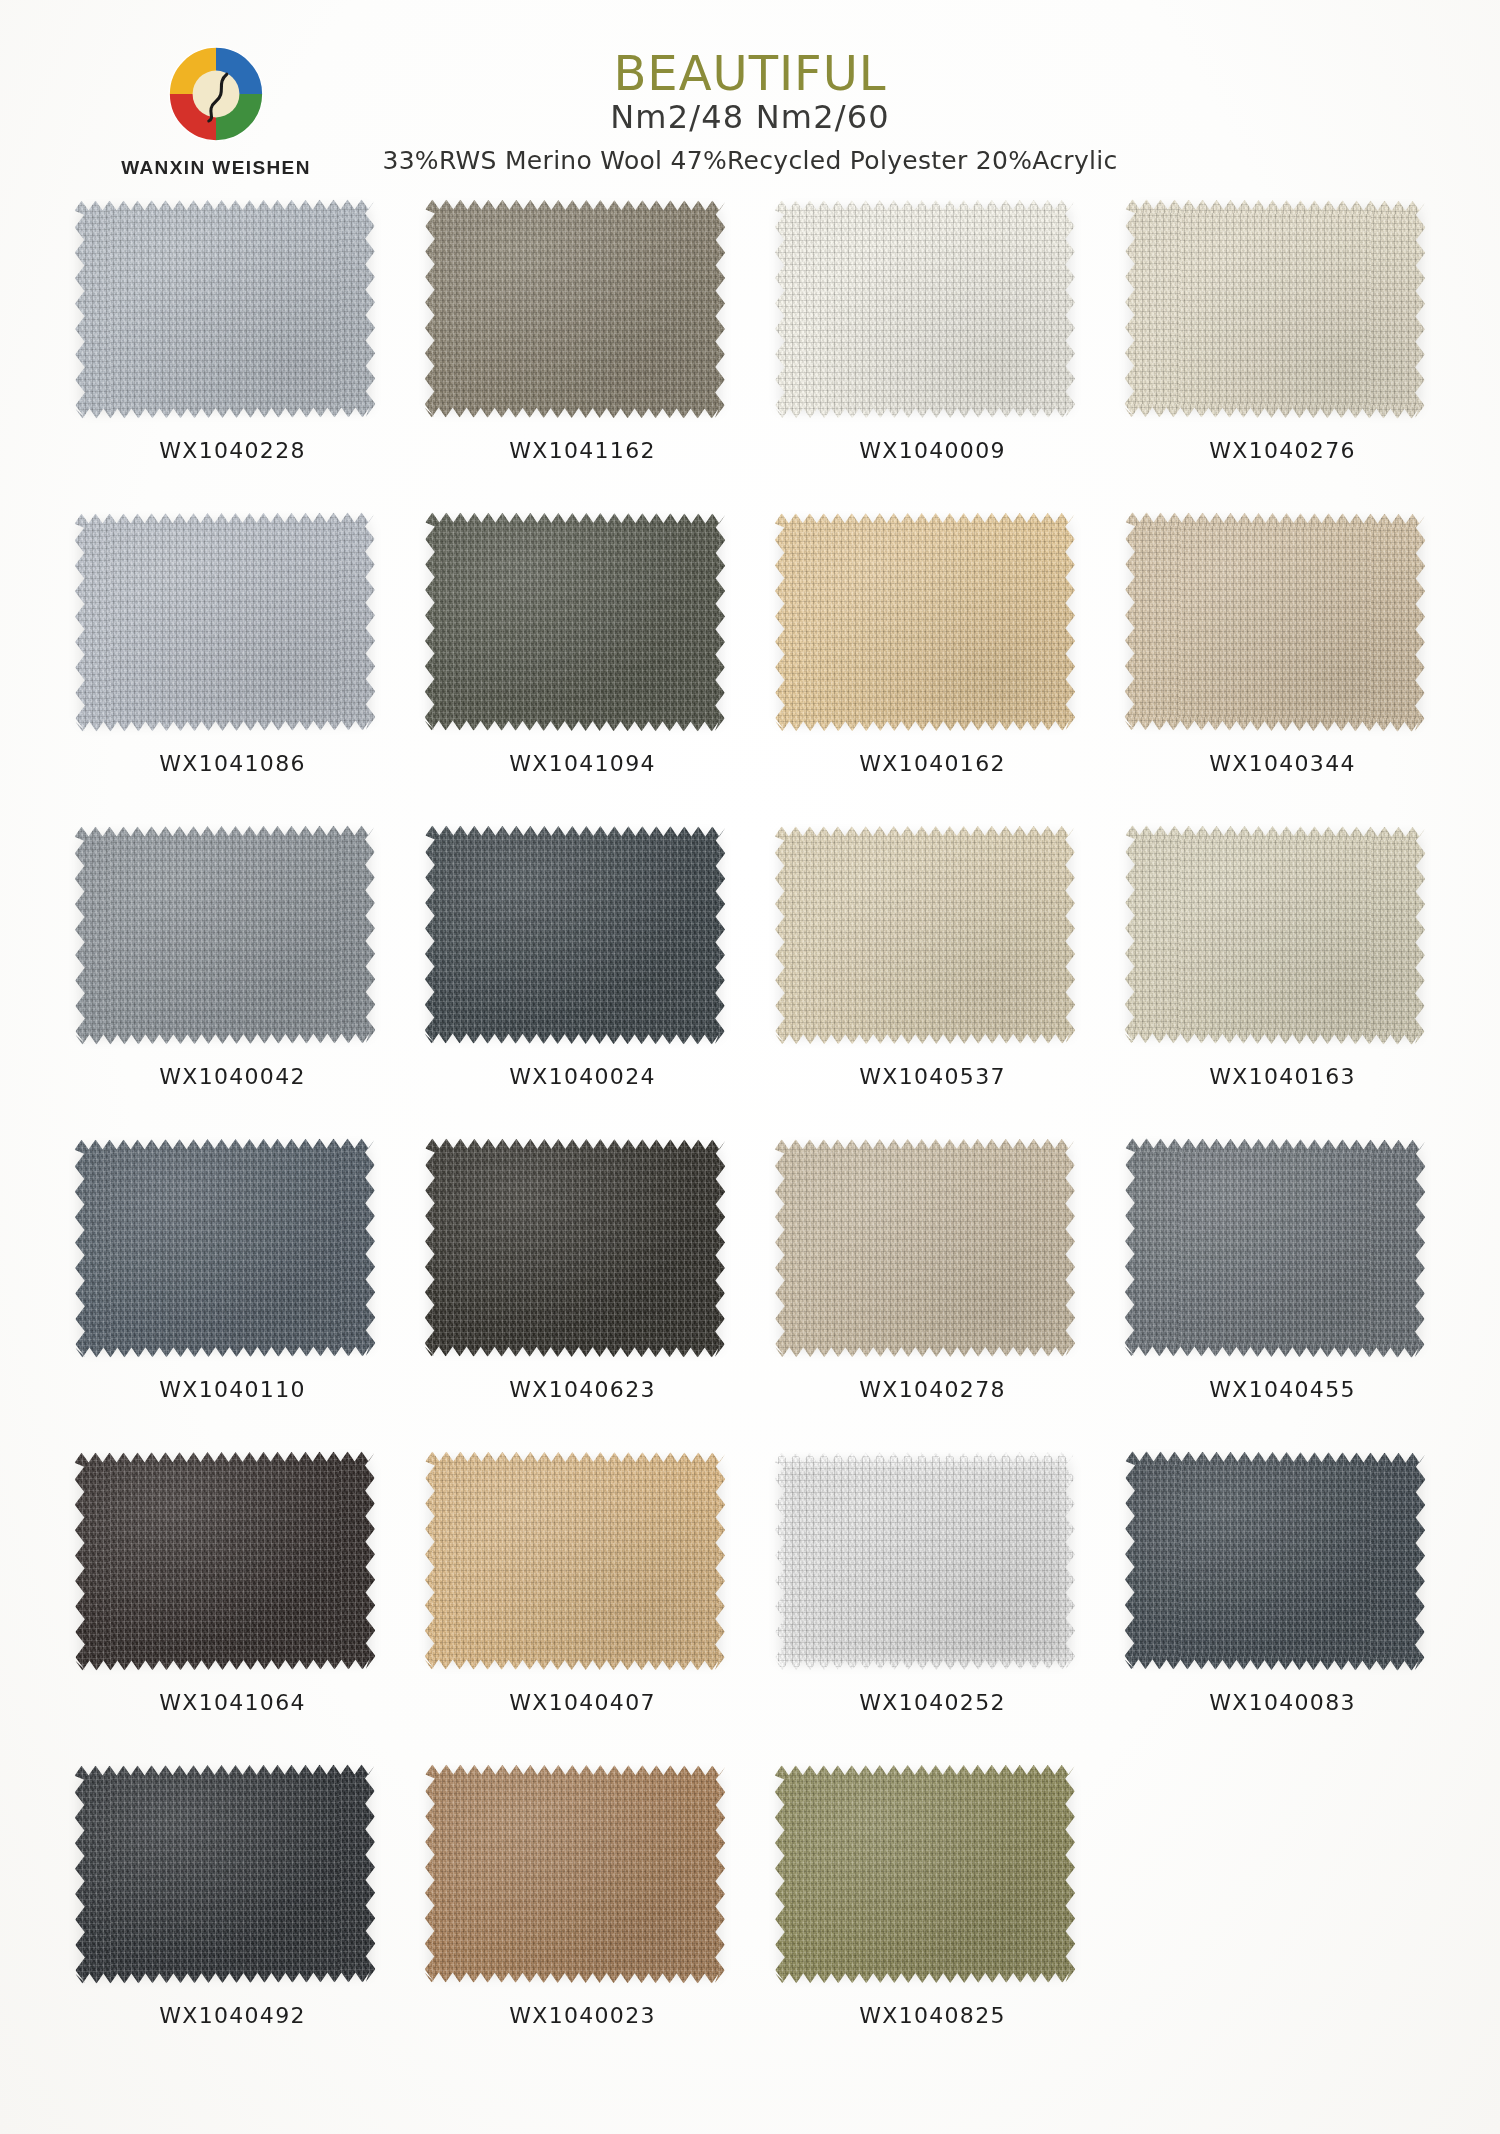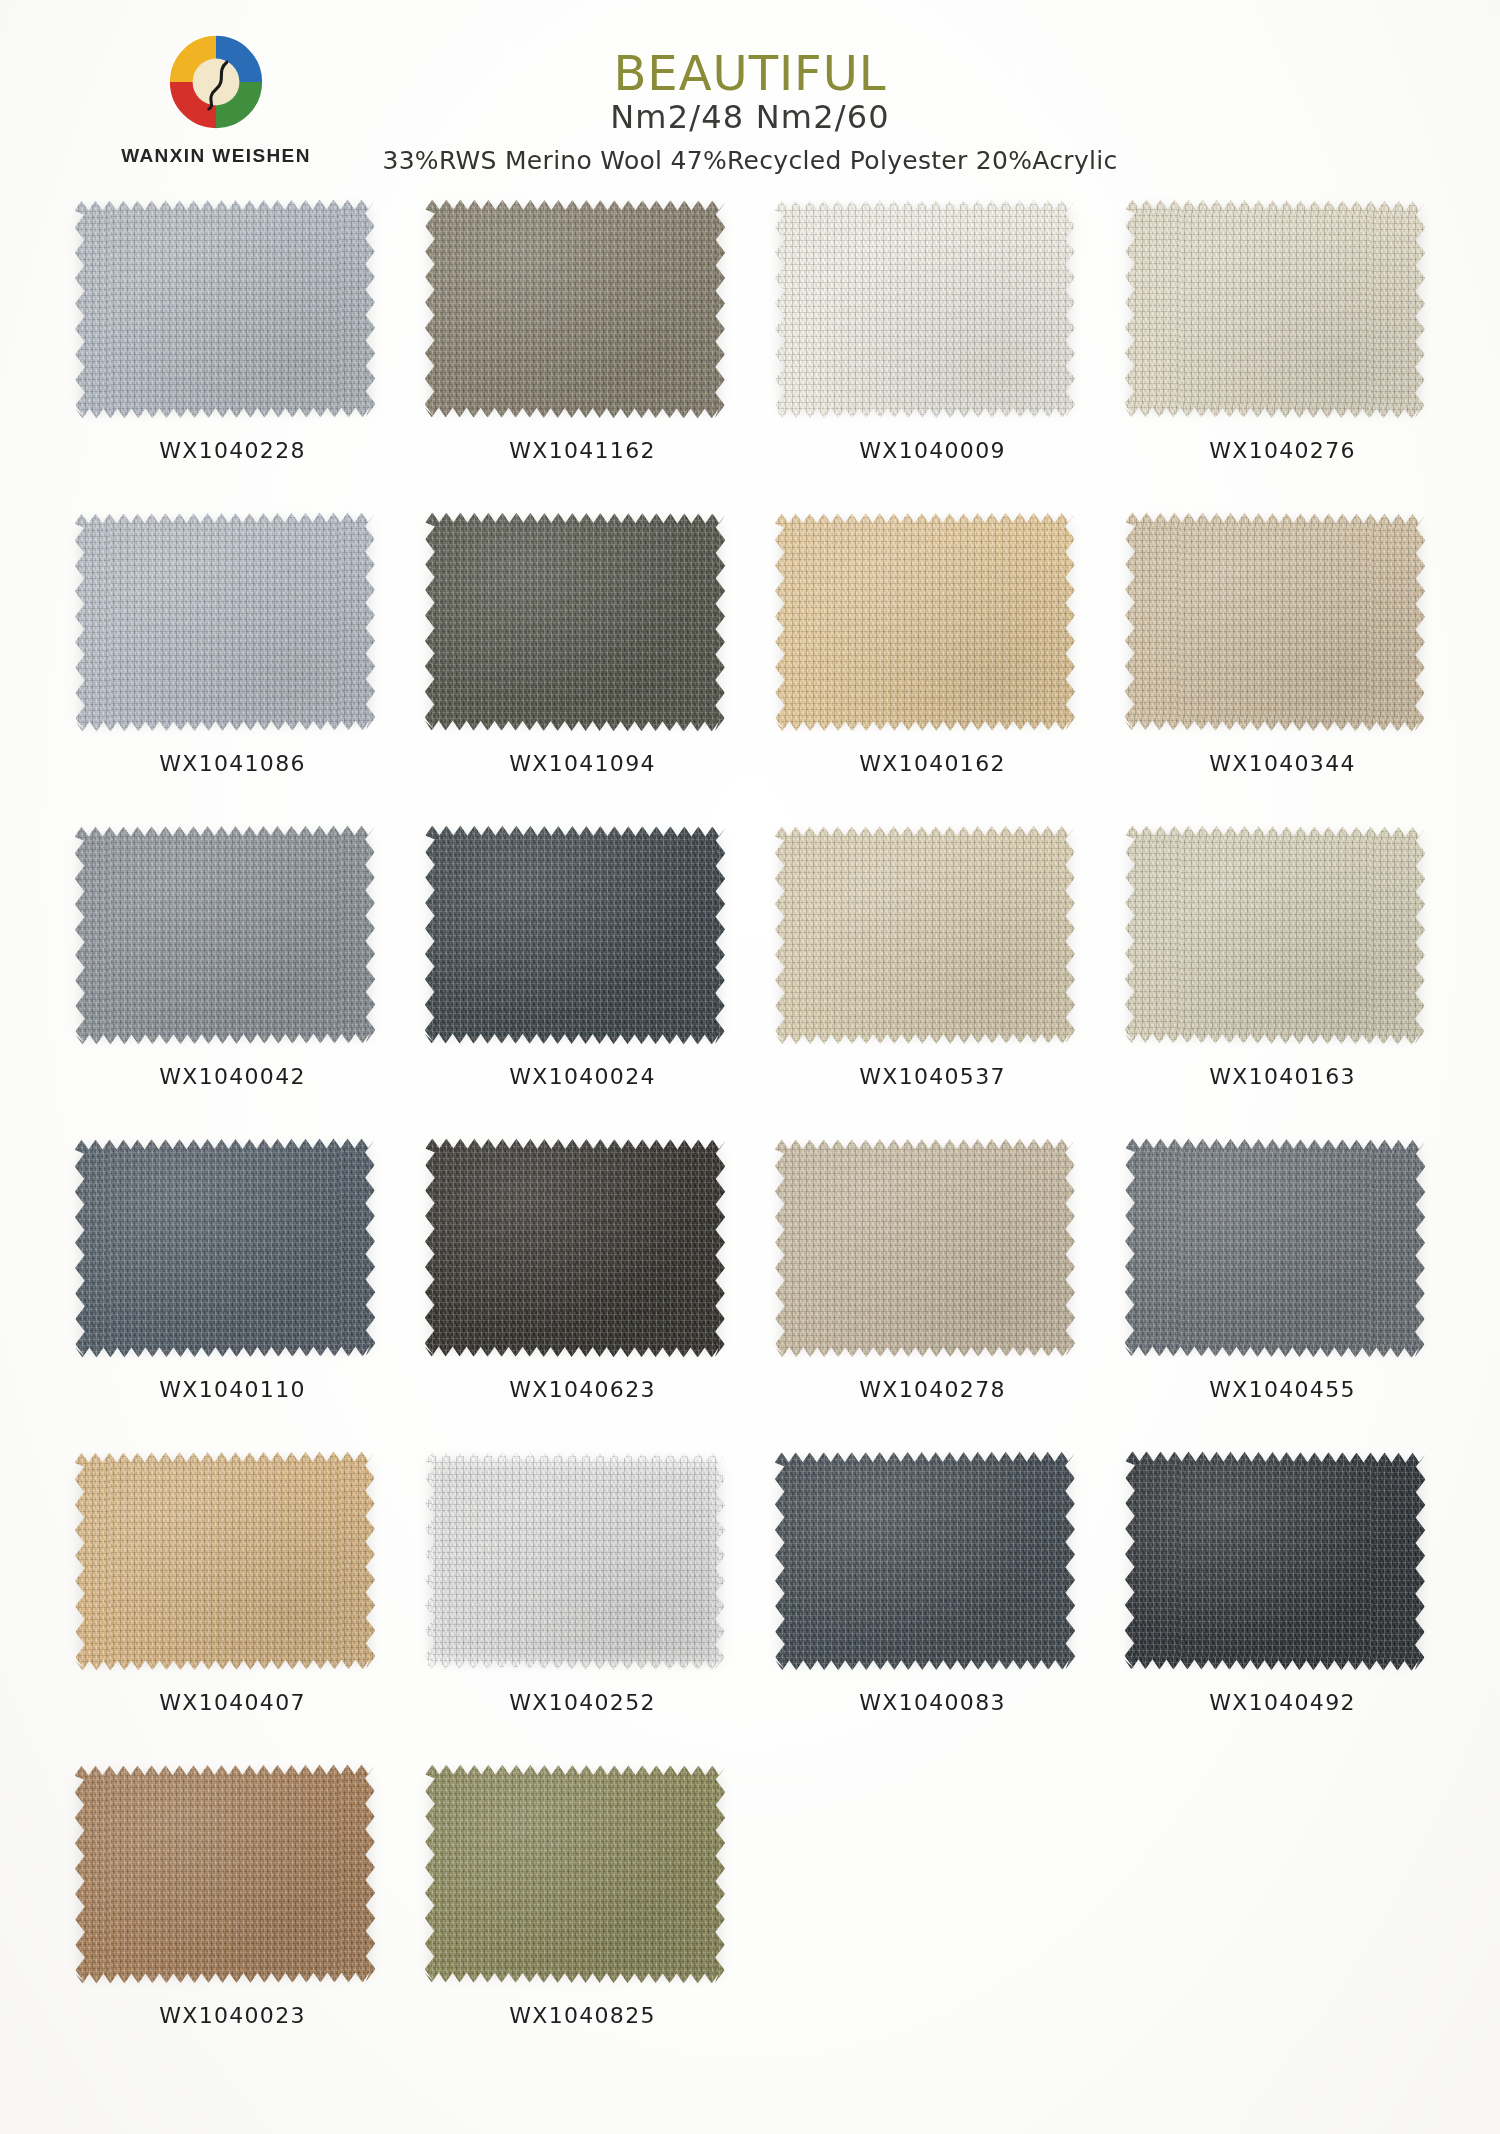--- a/index.html
+++ b/index.html
@@ -32,21 +32,21 @@
   .header {
     position: relative;
     height: 196px;
     display: flex;
     align-items: flex-start;
   }
 
   .brand {
     position: absolute;
     left: 96px;
-    top: 28px;
+    top: 40px;
     width: 240px;
     display: flex;
     flex-direction: column;
     align-items: center;
   }
 
   .logo-wrap {
     width: 108px;
     height: 108px;
     position: relative;
@@ -367,20 +367,27 @@
       <div class="cell">
         <div class="swatch-holder">
           <div class="swatch-shadow"></div>
           <div class="swatch-clip" style="--c: #6b7278;"></div>
         </div>
         <div class="code">WX1040455</div>
       </div>
       <div class="cell">
         <div class="swatch-holder">
           <div class="swatch-shadow"></div>
+          <div class="swatch-clip" style="--c: #332c2a;"></div>
+        </div>
+        <div class="code">WX1041064</div>
+      </div>
+      <div class="cell">
+        <div class="swatch-holder">
+          <div class="swatch-shadow"></div>
           <div class="swatch-clip" style="--c: #dcb884;"></div>
         </div>
         <div class="code">WX1040407</div>
       </div>
       <div class="cell">
         <div class="swatch-holder">
           <div class="swatch-shadow"></div>
           <div class="swatch-clip" style="--c: #9d9madd;"></div>
         </div>
         <div class="code">WX1040252</div>

